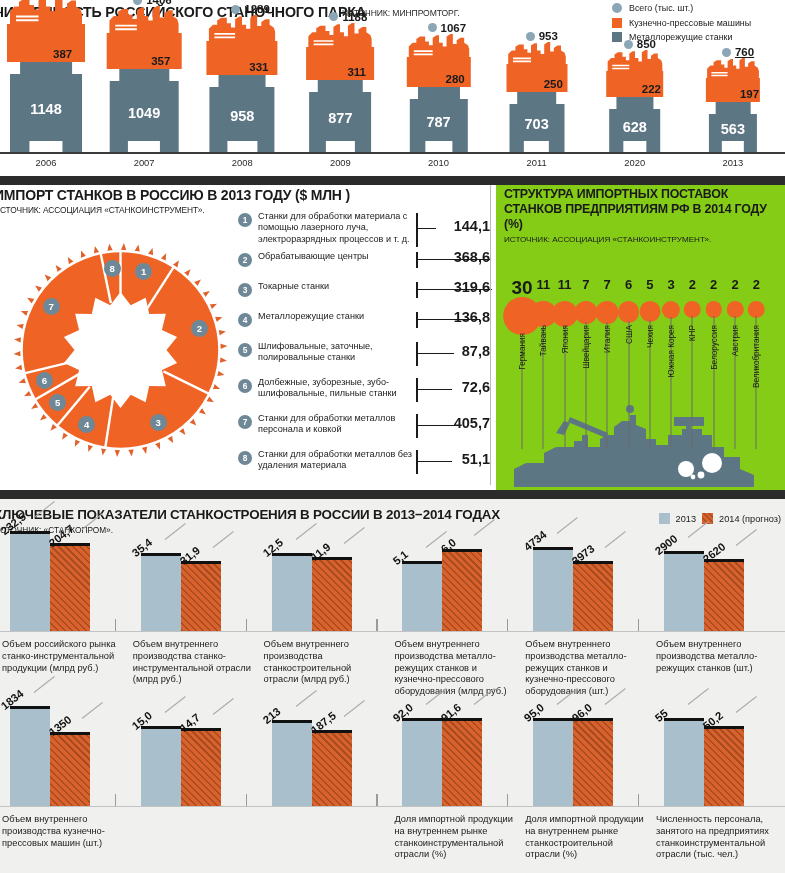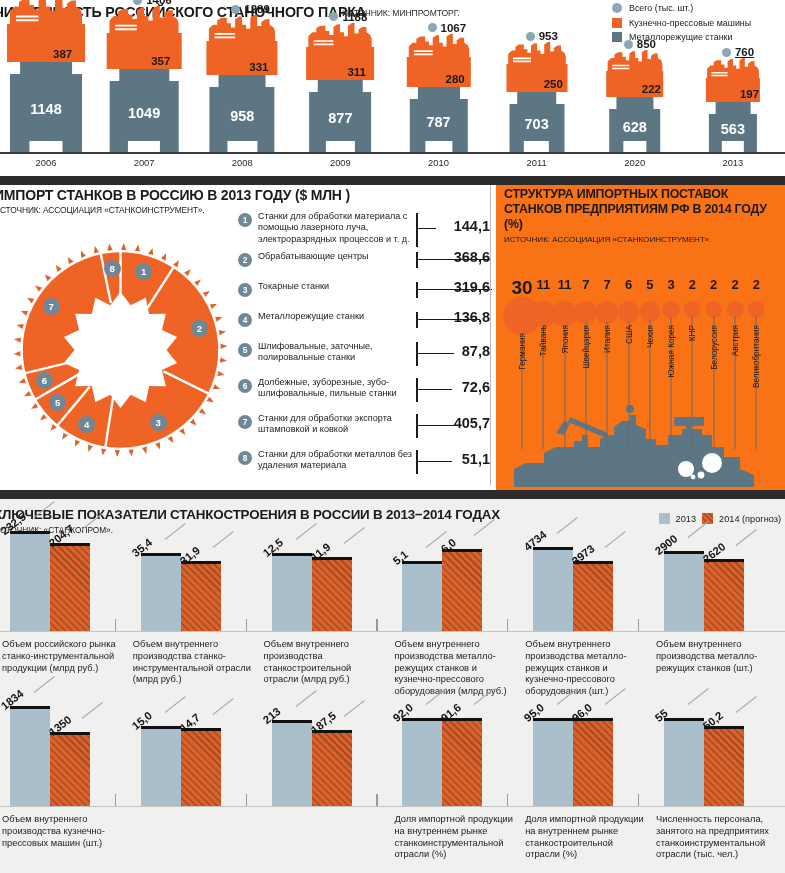--- a/index.html
+++ b/index.html
@@ -62,21 +62,21 @@
   #imp-list{position:absolute;left:238px;top:26px;width:252px;}
   .il-row{position:relative;min-height:26px;margin-bottom:5px;}
   .il-num{position:absolute;left:0;top:2px;width:14px;height:14px;border-radius:50%;
           background:#6e8897;color:#fff;font-size:8.4px;font-weight:bold;line-height:14px;text-align:center;}
   .il-lbl{position:absolute;left:20px;top:0;font-size:9.1px;line-height:11.4px;color:#1a1a1a;width:155px;}
   .il-tick{position:absolute;top:3px;width:2px;background:#1a1a1a;}
   .il-line{position:absolute;height:1.3px;background:#1a1a1a;}
   .il-val{position:absolute;right:0;font-size:14.5px;font-weight:bold;color:#1a1a1a;text-align:right;white-space:nowrap;}
 
   
-  #sec-str{left:496px;top:185px;width:289px;height:305px;background:#f97316;}
+  #sec-str{left:496px;top:185px;width:289px;height:305px;background:#84cc16;}
   #str-vline{position:absolute;left:-6px;top:0;width:1.3px;height:300px;background:#b9b9b9;}
   #str-title{position:absolute;left:8px;top:2px;font-size:12.4px;font-weight:bold;line-height:15px;letter-spacing:-.2px;}
   #str-source{position:absolute;left:8px;top:50px;font-size:8.1px;white-space:nowrap;}
   #str-plot{position:absolute;left:0;top:62px;width:289px;height:240px;}
   .cy{position:absolute;bottom:0;}
   .cy-val{position:absolute;left:50%;transform:translateX(-50%);font-weight:bold;color:#1a1a1a;white-space:nowrap;}
   .cy-dot{position:absolute;left:50%;transform:translateX(-50%);border-radius:50%;background:#ef6425;}
   .cy-stem{position:absolute;left:50%;transform:translateX(-50%);width:1px;background:#6b6b6b;}
   .cy-name{position:absolute;left:50%;font-size:8.2px;color:#1a1a1a;white-space:nowrap;
            writing-mode:vertical-rl;transform:translateX(-50%) rotate(180deg);}
@@ -348,21 +348,21 @@
       </div>
       <div class="il-row" style="position: absolute; left: 0px; top: 166px; width: 252px;">
         <div class="il-num">6</div>
         <div class="il-lbl">Долбежные, зуборезные, зубо-шлифовальные, пильные станки</div>
         <div class="il-tick" style="left: 178px; height: 24px; top: 1px;"></div>
         <div class="il-line" style="left: 180px; width: 34px; top: 12px;"></div>
         <div class="il-val" style="top: 2px;">72,6</div>
       </div>
       <div class="il-row" style="position: absolute; left: 0px; top: 202px; width: 252px;">
         <div class="il-num">7</div>
-        <div class="il-lbl">Станки для обработки экспорта штамповкой и ковкой</div>
+        <div class="il-lbl">Станки для обработки металлов персонала и ковкой</div>
         <div class="il-tick" style="left: 178px; height: 24px; top: 1px;"></div>
         <div class="il-line" style="left: 180px; width: 36px; top: 12px;"></div>
         <div class="il-val" style="top: 2px;">405,7</div>
       </div>
       <div class="il-row" style="position: absolute; left: 0px; top: 238px; width: 252px;">
         <div class="il-num">8</div>
         <div class="il-lbl">Станки для обработки металлов без удаления материала</div>
         <div class="il-tick" style="left: 178px; height: 24px; top: 1px;"></div>
         <div class="il-line" style="left: 180px; width: 34px; top: 12px;"></div>
         <div class="il-val" style="top: 2px;">51,1</div>

